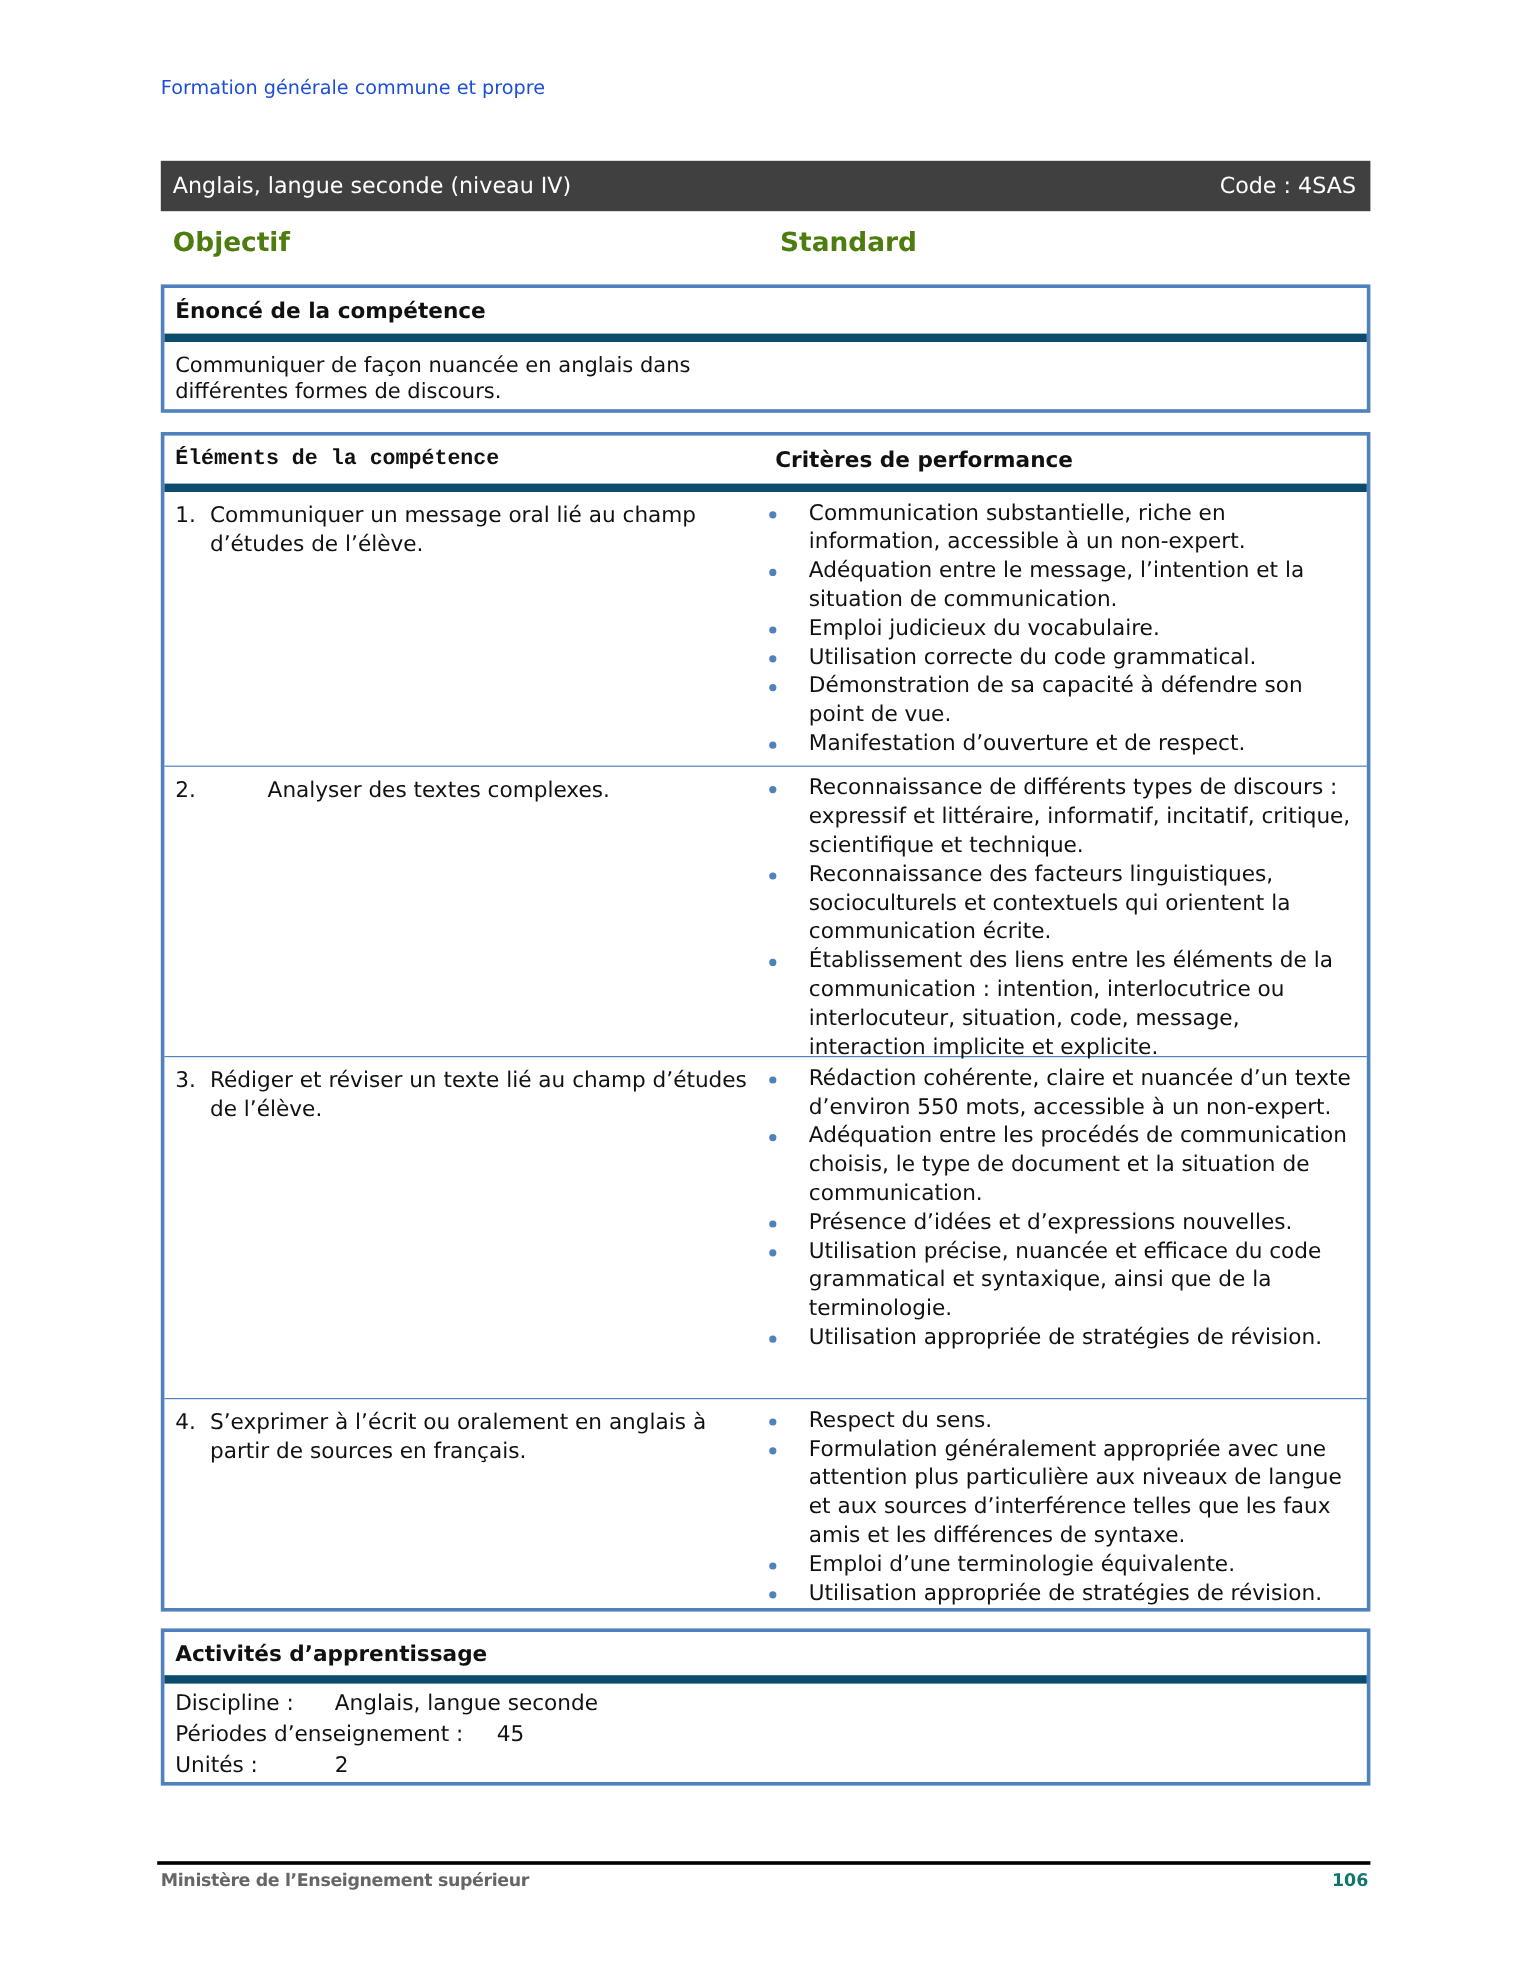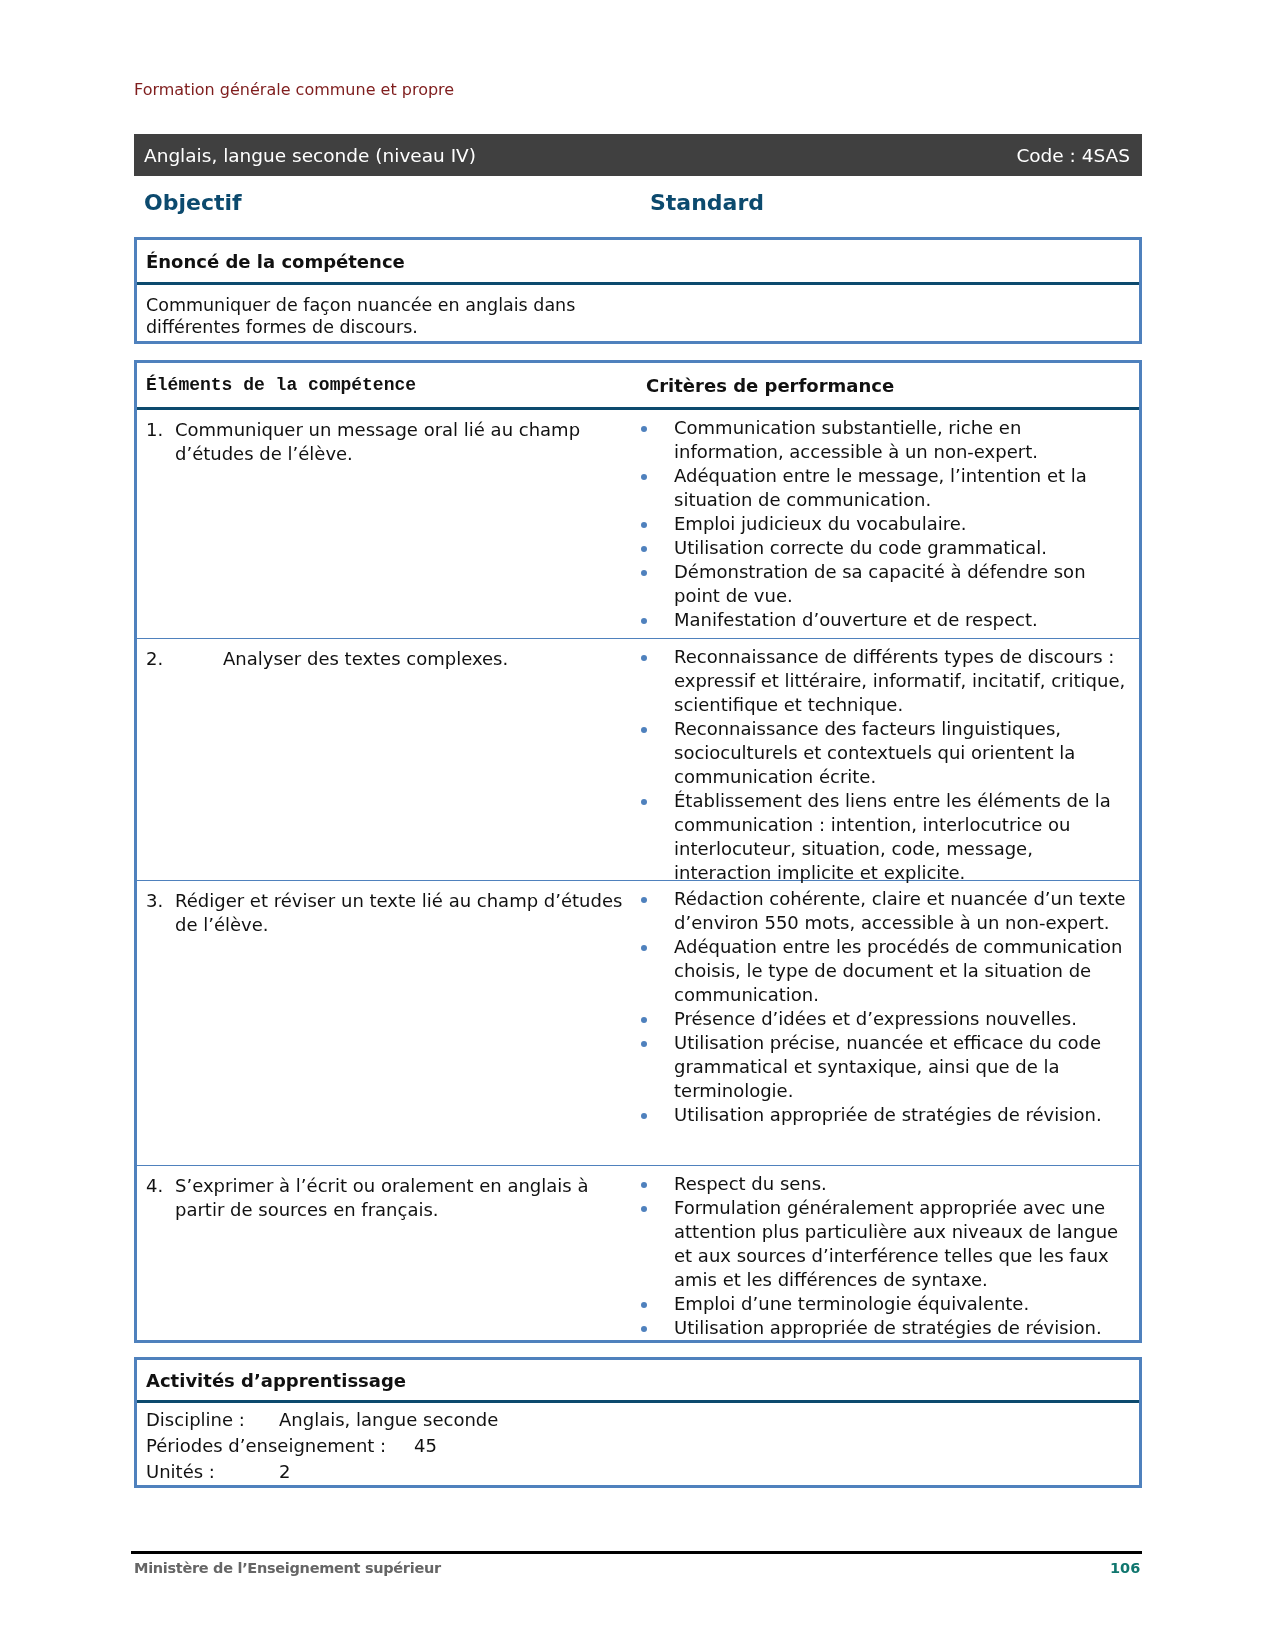--- a/index.html
+++ b/index.html
@@ -1,25 +1,25 @@
 <!DOCTYPE html>
 <html><head>
 <meta charset="utf-8">
 <style>
   html,body{margin:0;padding:0;background:#ffffff;}
   body{width:1275px;height:1650px;position:relative;overflow:hidden;
        font-family:"DejaVu Sans","Liberation Sans",sans-serif;color:#111;}
   .abs{position:absolute;}
-  .running-head{left:134px;top:80px;font-size:16px;color:#7f1d1d;letter-spacing:0;}
+  .running-head{left:134px;top:63px;font-size:16px;color:#1d4ed8;letter-spacing:0;}
   .title-bar{left:134px;top:134px;width:1008px;height:42px;background:#404040;color:#fff;
              font-size:18.5px;box-sizing:border-box;padding:0 12px 0 10px;
              display:flex;align-items:center;justify-content:space-between;}
-  .col-head{top:190px;font-size:22px;font-weight:bold;color:#0c4a6e;}
+  .col-head{top:190px;font-size:22px;font-weight:bold;color:#4d7c0f;}
   .box{position:absolute;left:134px;width:1008px;border:3px solid #4f81bd;box-sizing:border-box;background:#fff;}
-  .box .hdr{border-bottom:3px solid #0c4a6e;box-sizing:border-box;font-weight:bold;font-size:18px;
+  .box .hdr{border-bottom:7px solid #0c4a6e;box-sizing:border-box;font-weight:bold;font-size:18px;
             display:flex;align-items:center;padding-left:9px;}
   .enonce-body{padding:9px 9px 0 9px;font-size:17.5px;line-height:22px;width:470px;}
   .grid-hdr{display:flex;}
   .grid-hdr .c1{width:500px;font-family:Liberation Mono, monospace;}
   .row{display:flex;border-bottom:1px solid #4f81bd;box-sizing:border-box;}
   .row:last-child{border-bottom:none;}
   .row .elem{width:500px;box-sizing:border-box;padding:8px 0 0 9px;font-size:18px;line-height:24px;display:flex;}
   .row .elem .num{width:29px;flex:none;}
   .row .crit{flex:1;box-sizing:border-box;padding:6px 6px 0 0;}
   .crit ul{list-style:none;margin:0;padding:0;}

